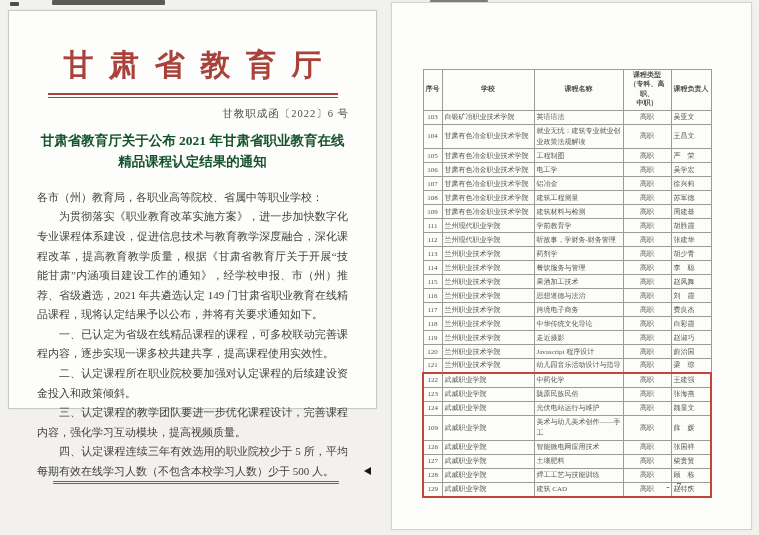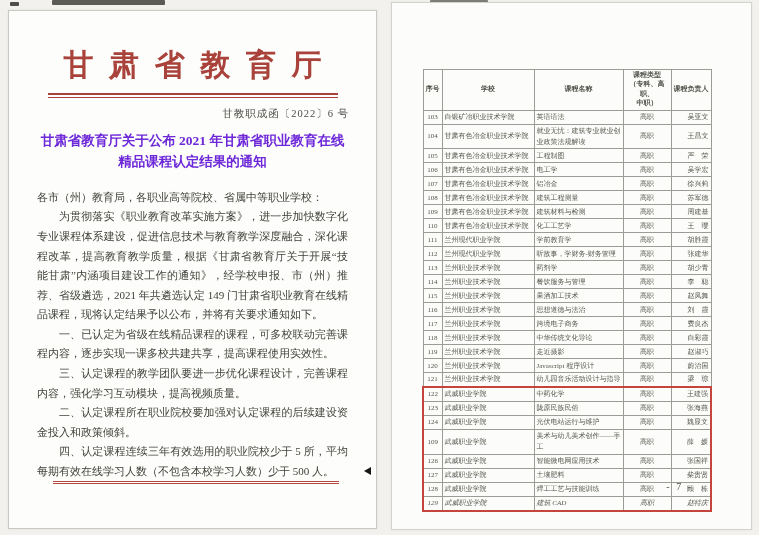--- a/index.html
+++ b/index.html
@@ -21,42 +21,42 @@
   .artifact{position:absolute;background:#4d4d4b;border-radius:1px;}
   .a1{left:10px;top:2px;width:9px;height:4px;}
   .a2{left:52px;top:0;width:113px;height:5px;background:#5a5a57;}
   .a3{left:430px;top:0;width:58px;height:4px;background:#7d7d79;}
   .pencil-mark{
     position:absolute;left:735px;top:84px;width:15px;height:1px;
     background:#b7b7b0;transform:rotate(-38deg);
   }
   
   .page-left{
-    position:absolute;left:8px;top:10px;width:369px;height:519px;
+    position:absolute;left:8px;top:10px;width:369px;height:399px;
     background:#fdfdfb;border:1px solid #c9c9c3;
     box-shadow:0 0 3px rgba(0,0,0,0.06);
   }
   .letterhead{
     margin-top:34px;text-align:center;
     color:var(--red);font-size:30px;font-weight:bold;
     letter-spacing:0.52em;text-indent:0.52em;
     white-space:nowrap;
   }
   .letterhead-rule{
     width:290px;margin:7px auto 0 auto;height:5px;
     border-top:2px solid var(--red);
     border-bottom:1px solid var(--red);
   }
   .doc-number{
     margin-top:9px;text-align:right;padding-right:27px;
     font-size:10.5px;color:#4b4b46;letter-spacing:1px;
   }
   .doc-title{
     width:316px;margin:10px auto 0 auto;text-align:center;
-    font-size:13.5px;font-weight:bold;line-height:1.55;color:#6d28d9;
+    font-size:13.5px;font-weight:bold;line-height:1.55;color:#14532d;
   }
   .doc-body{
     margin-top:15px;padding:0 28px;
     font-size:11px;line-height:1.78;text-align:justify;
     color:#3f3f38;
   }
   .doc-body p.indent{text-indent:2em;}
   .end-rule{
     position:absolute;left:44px;top:470px;width:286px;height:3px;
     border-top:1px solid #b34a40;border-bottom:1px solid #b34a40;
@@ -90,26 +90,26 @@
   }
   .course-table th{
     font-weight:bold;text-align:center;vertical-align:middle;
     white-space:pre-line;line-height:1.35;height:30px;color:#50504a;
   }
   .course-table td{height:14px;vertical-align:middle;}
   .course-table td.c0{text-align:center;}
   .course-table td.c1{text-align:left;}
   .course-table td.c2{text-align:left;margin-left:29px;}
   .course-table td.c3{text-align:center;}
-  .course-table td.c4{text-align:right;margin-left:8px;}
+  .course-table td.c4{text-align:left;margin-left:8px;}
   
   tr.hl td:first-child{border-left:2px solid var(--boxred);}
   tr.hl td:last-child{border-right:2px solid var(--boxred);}
   tr.hl-first td{border-top:2px solid var(--boxred);}
-  tr.hl-last td{border-bottom:2px solid var(--boxred);font-style:italic;}
+  tr.hl-last td{border-bottom:2px solid var(--boxred);}
   .page-number{
     position:absolute;right:58px;top:478px;
     font-size:10px;letter-spacing:2px;color:#55554f;
   }
 </style>
 </head>
 <body>
 
 <div class="artifact a1"></div>
 <div class="artifact a2"></div>
@@ -118,22 +118,22 @@
 
 <div class="page-left">
   <div class="letterhead">甘肃省教育厅</div>
   <div class="letterhead-rule"></div>
   <div class="doc-number">甘教职成函〔2022〕6 号</div>
   <div class="doc-title">甘肃省教育厅关于公布 2021 年甘肃省职业教育在线精品课程认定结果的通知</div>
   <div class="doc-body">
     <p>各市（州）教育局，各职业高等院校、省属中等职业学校：</p>
     <p class="indent">为贯彻落实《职业教育改革实施方案》，进一步加快数字化专业课程体系建设，促进信息技术与教育教学深度融合，深化课程改革，提高教育教学质量，根据《甘肃省教育厅关于开展“技能甘肃”内涵项目建设工作的通知》，经学校申报、市（州）推荐、省级遴选，2021 年共遴选认定 149 门甘肃省职业教育在线精品课程，现将认定结果予以公布，并将有关要求通知如下。</p>
     <p class="indent">一、已认定为省级在线精品课程的课程，可多校联动完善课程内容，逐步实现一课多校共建共享，提高课程使用实效性。</p>
+    <p class="indent">二、认定课程所在职业院校要加强对认定课程的后续建设资金投入和政策倾斜。</p>
     <p class="indent">三、认定课程的教学团队要进一步优化课程设计，完善课程内容，强化学习互动模块，提高视频质量。</p>
-    <p class="indent">二、认定课程所在职业院校要加强对认定课程的后续建设资金投入和政策倾斜。</p>
     <p class="indent">四、认定课程连续三年有效选用的职业院校少于 5 所，平均每期有效在线学习人数（不包含本校学习人数）少于 500 人。</p>
   </div>
   <div class="end-rule"></div>
   <div class="cursor-arrow"></div>
 </div>
 
 <div class="page-right">
   <table class="course-table">
     <colgroup>
       <col class="c0">
@@ -197,27 +197,20 @@
           <td class="c4">苏军德</td>
         </tr>
         <tr>
           <td class="c0">109</td>
           <td class="c1">甘肃有色冶金职业技术学院</td>
           <td class="c2">建筑材料与检测</td>
           <td class="c3">高职</td>
           <td class="c4">周建基</td>
         </tr>
         <tr>
-          <td class="c0">110</td>
-          <td class="c1">甘肃有色冶金职业技术学院</td>
-          <td class="c2">化工工艺学</td>
-          <td class="c3">高职</td>
-          <td class="c4">王　璎</td>
-        </tr>
-        <tr>
           <td class="c0">111</td>
           <td class="c1">兰州现代职业学院</td>
           <td class="c2">学前教育学</td>
           <td class="c3">高职</td>
           <td class="c4">胡胜霞</td>
         </tr>
         <tr>
           <td class="c0">112</td>
           <td class="c1">兰州现代职业学院</td>
           <td class="c2">听故事，学财务-财务管理</td>

